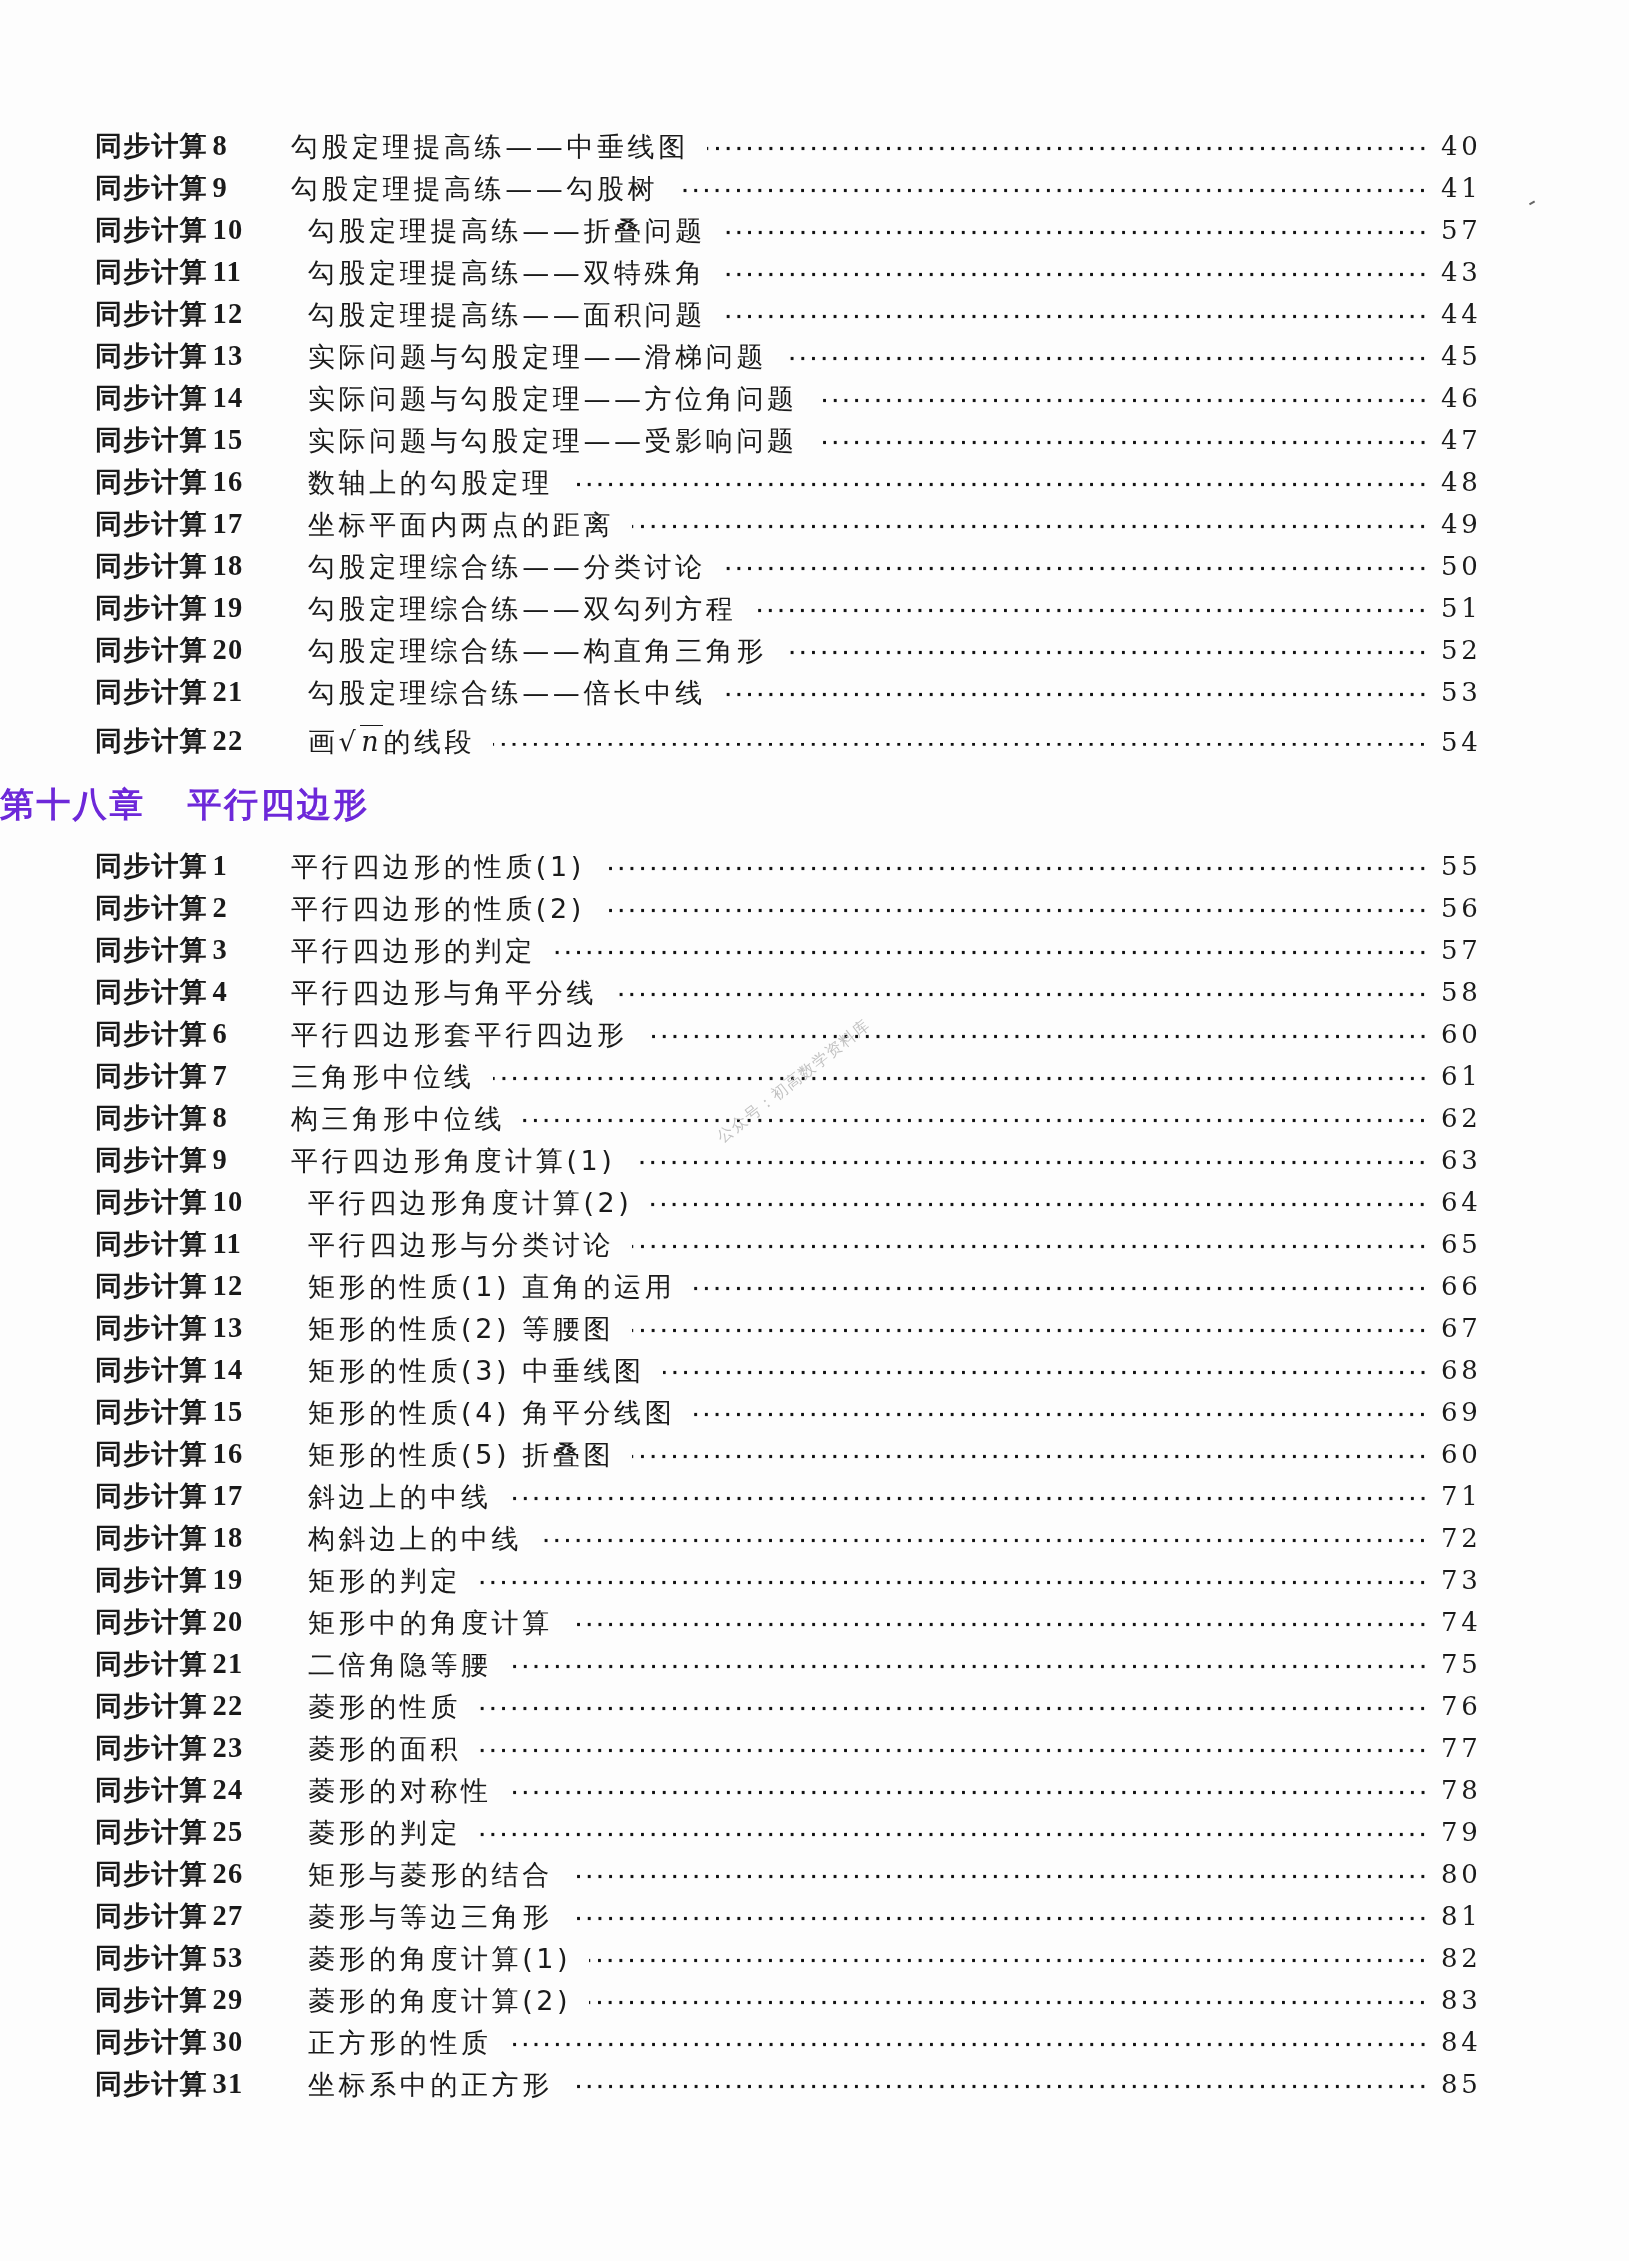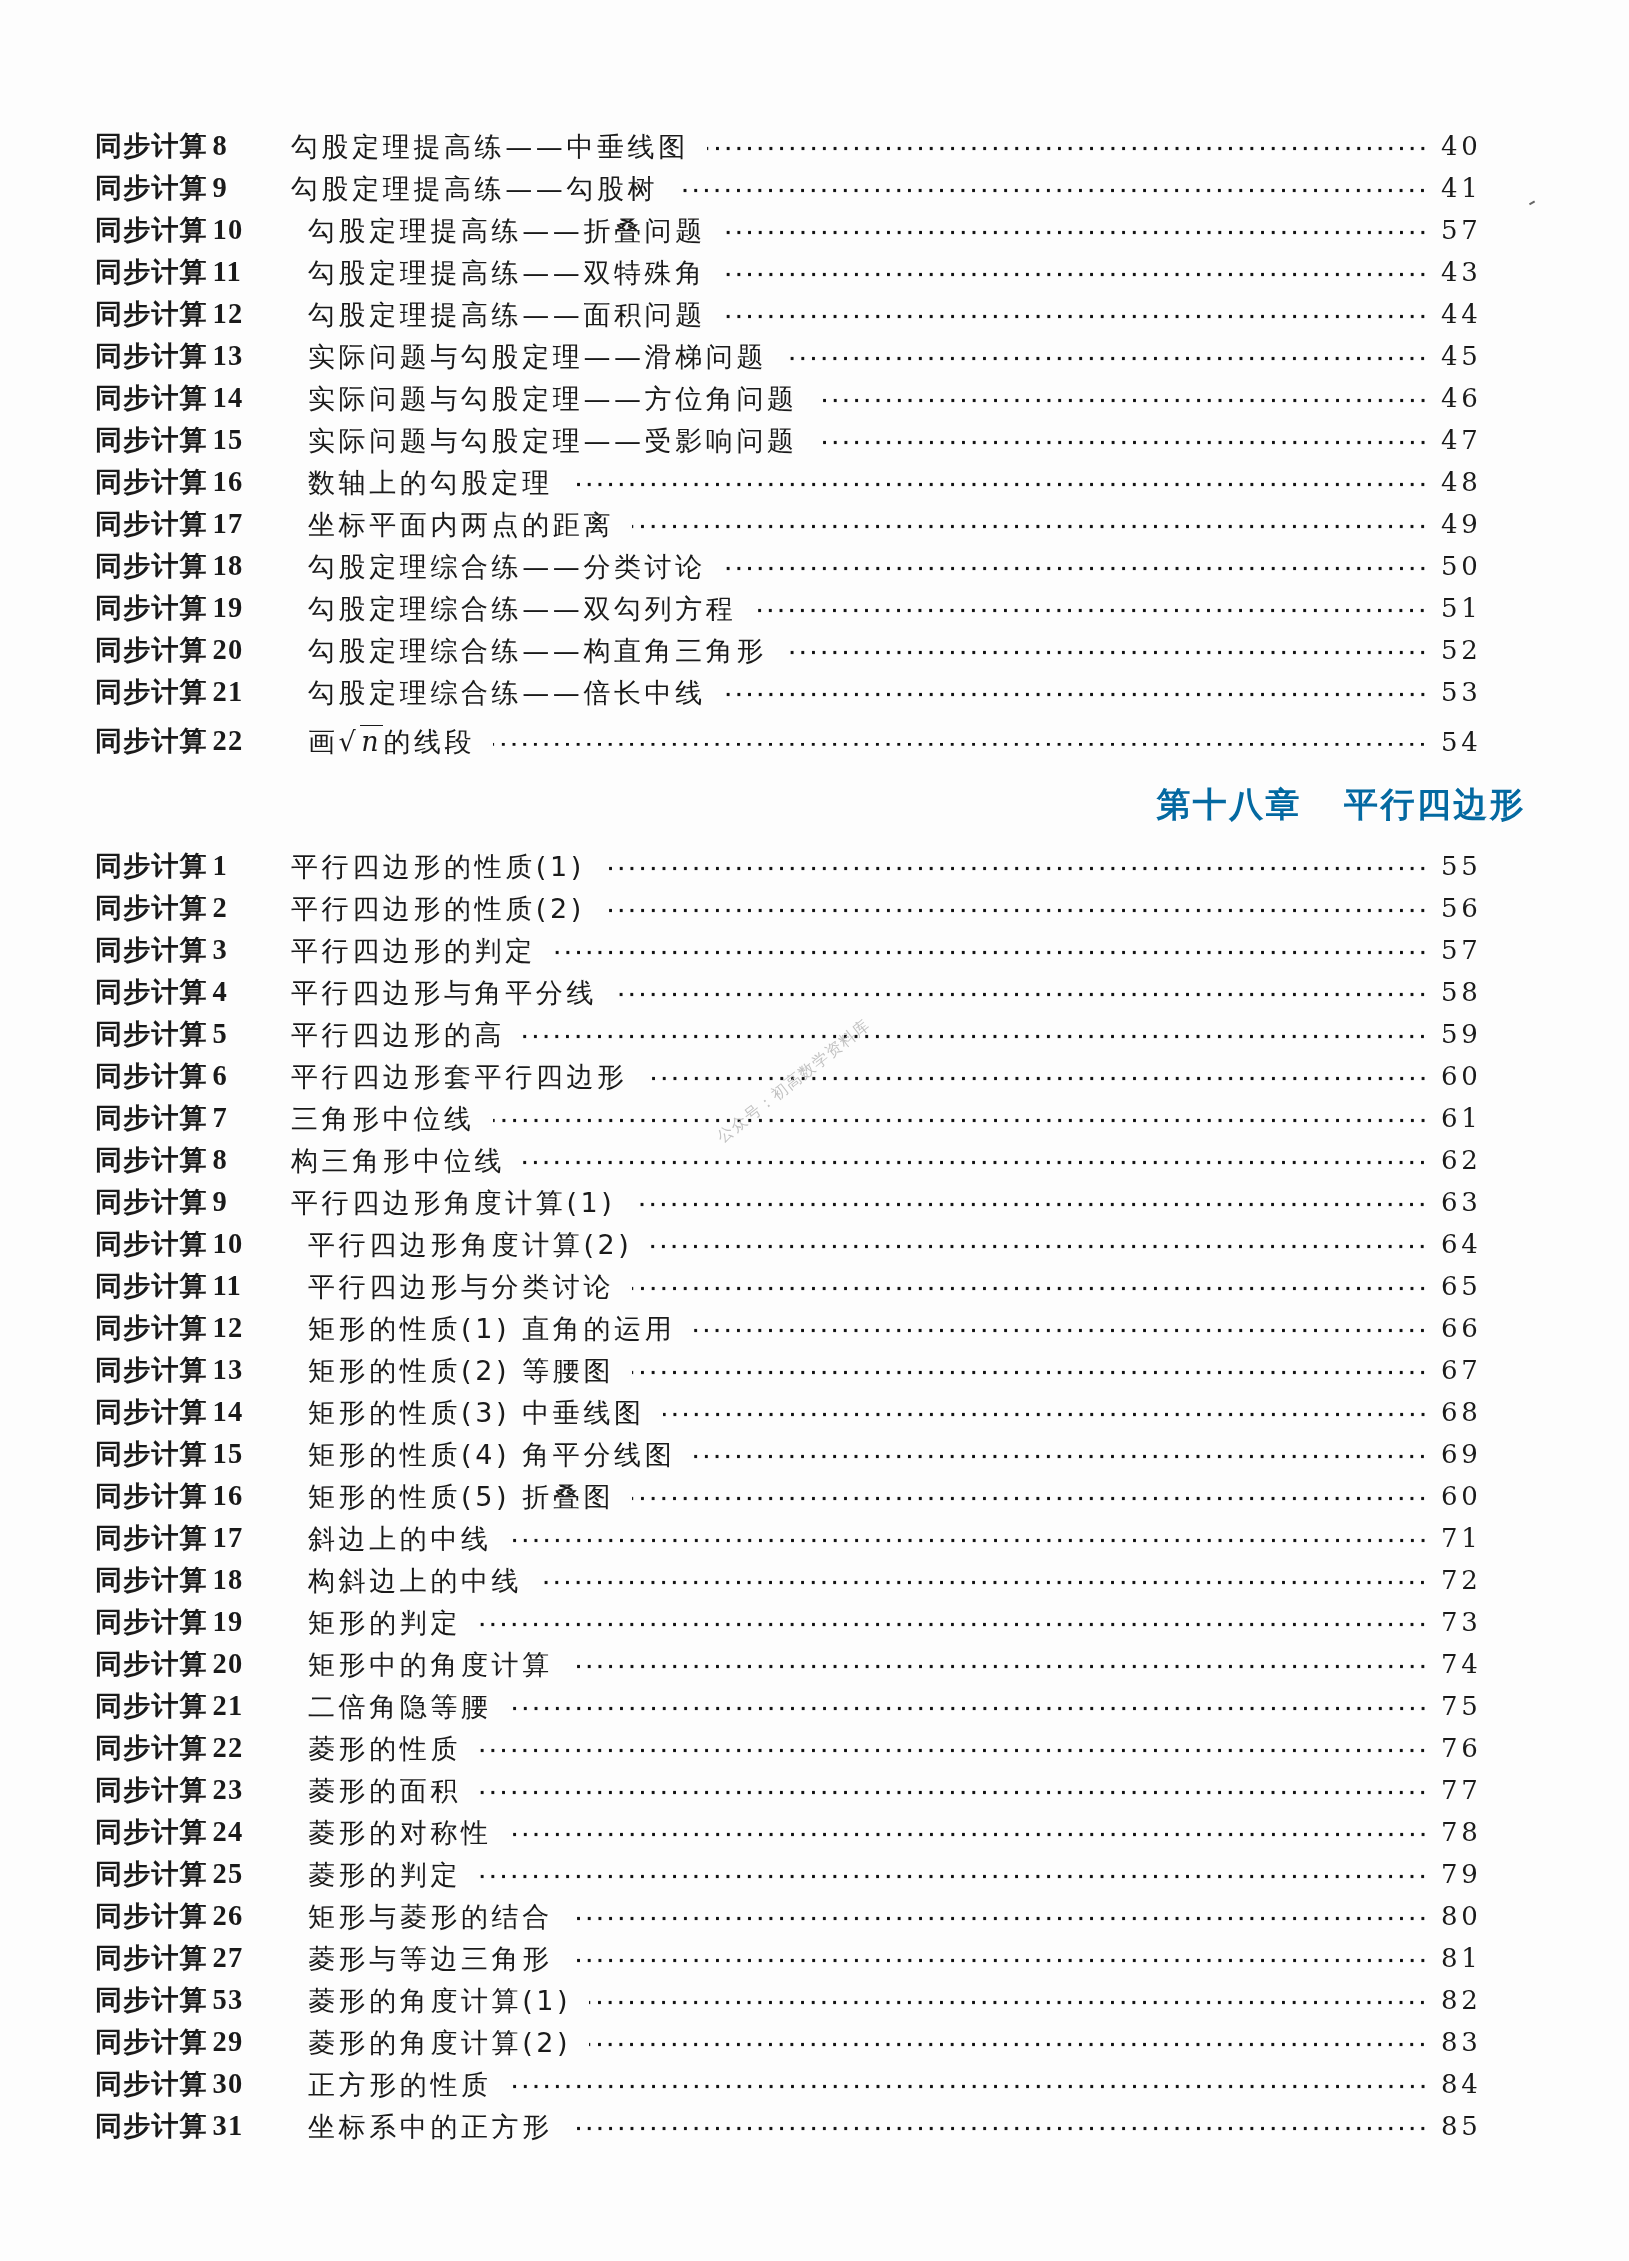--- a/index.html
+++ b/index.html
@@ -80,25 +80,25 @@
     font-size: 26px;
     letter-spacing: 3.6px;
     width: 59px;
     text-align: left;
   }
   .chapter-heading {
     position: absolute;
     top: 782px;
     left: 0;
     width: 1526px;
-    text-align: right;
+    text-align: left;
     font-family: "DejaVu Serif", "Liberation Serif", serif;
     font-weight: bold;
     font-size: 34px;
-    color: #0369a1;
+    color: #6d28d9;
     letter-spacing: 2.4px;
   }
   .chapter-heading .gap { display: inline-block; width: 42px; }
   .watermark {
     position: absolute;
     left: 726px;
     top: 1127px;
     font-size: 16px;
     color: #b8b8b8;
     transform: rotate(-38deg);
@@ -234,26 +234,20 @@
     <span class="toc-leader"></span>
     <span class="toc-page">57</span>
   </div>
       <div class="toc-row">
     <span class="toc-label"><span class="lbl">同步计算</span><span class="num">4</span></span>
     <span class="toc-title">平行四边形与角平分线</span>
     <span class="toc-leader"></span>
     <span class="toc-page">58</span>
   </div>
       <div class="toc-row">
-    <span class="toc-label"><span class="lbl">同步计算</span><span class="num">5</span></span>
-    <span class="toc-title">平行四边形的高</span>
-    <span class="toc-leader"></span>
-    <span class="toc-page">59</span>
-  </div>
-      <div class="toc-row">
     <span class="toc-label"><span class="lbl">同步计算</span><span class="num">6</span></span>
     <span class="toc-title">平行四边形套平行四边形</span>
     <span class="toc-leader"></span>
     <span class="toc-page">60</span>
   </div>
       <div class="toc-row">
     <span class="toc-label"><span class="lbl">同步计算</span><span class="num">7</span></span>
     <span class="toc-title">三角形中位线</span>
     <span class="toc-leader"></span>
     <span class="toc-page">61</span>

